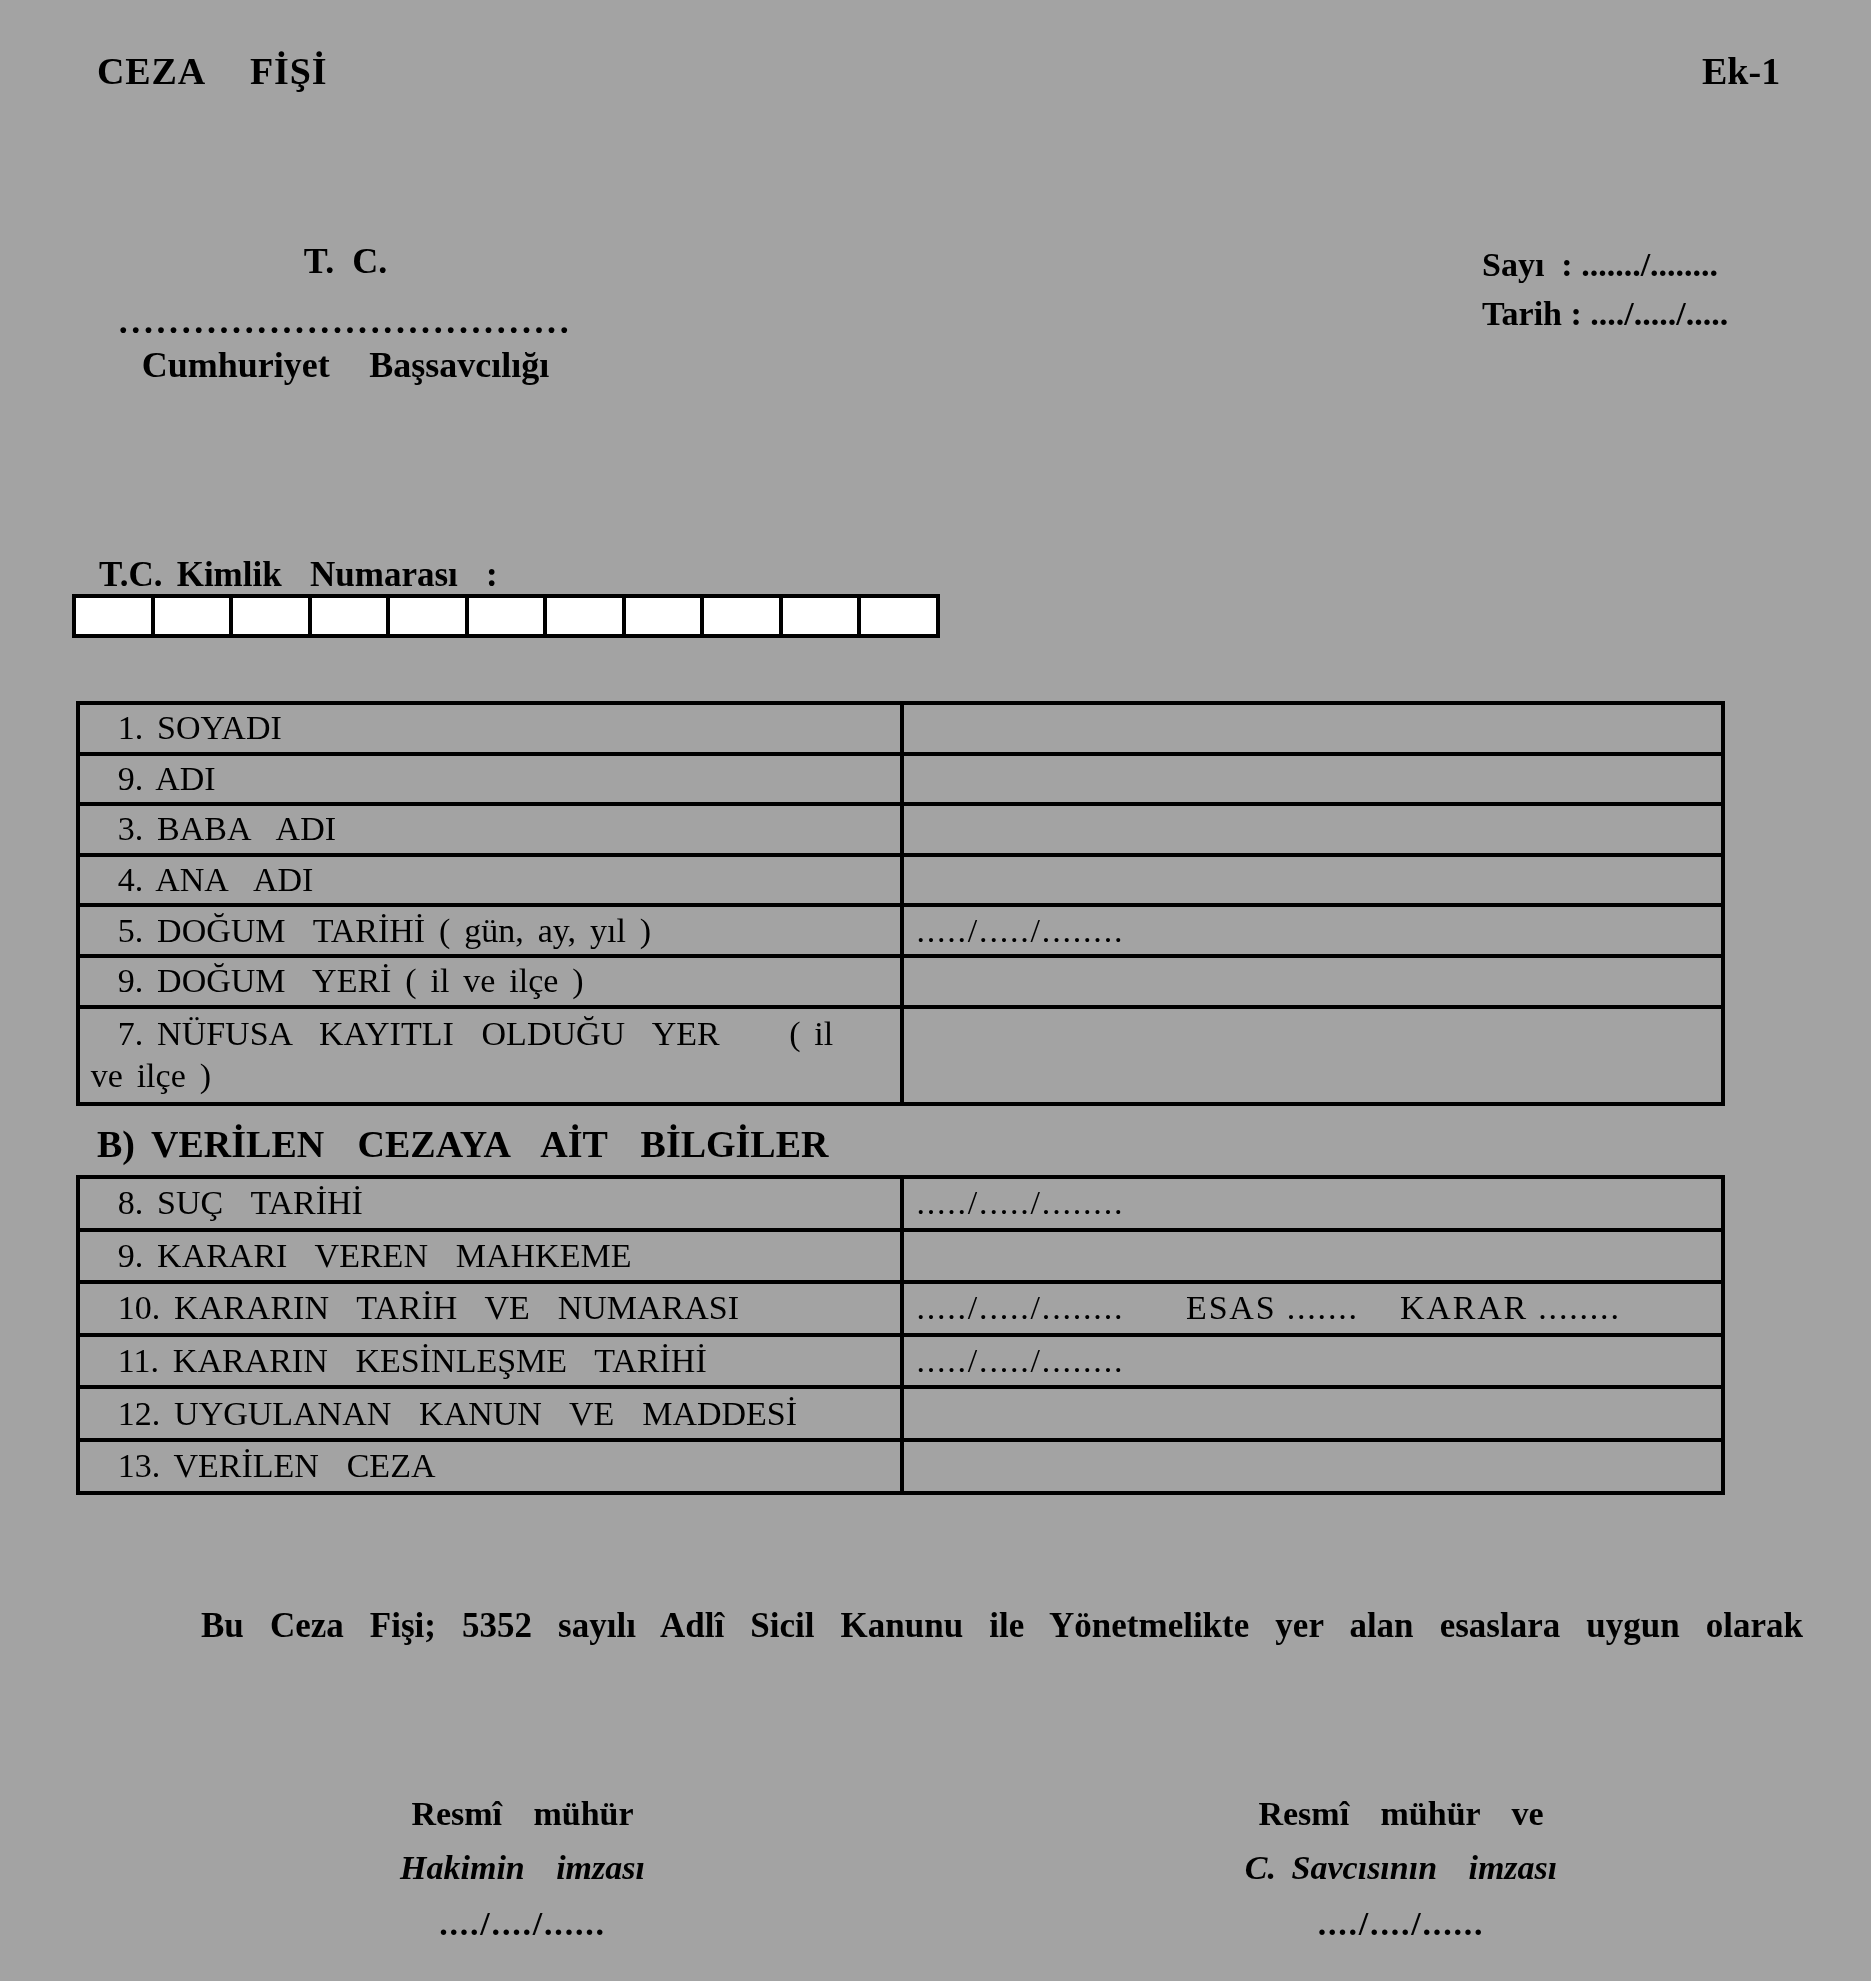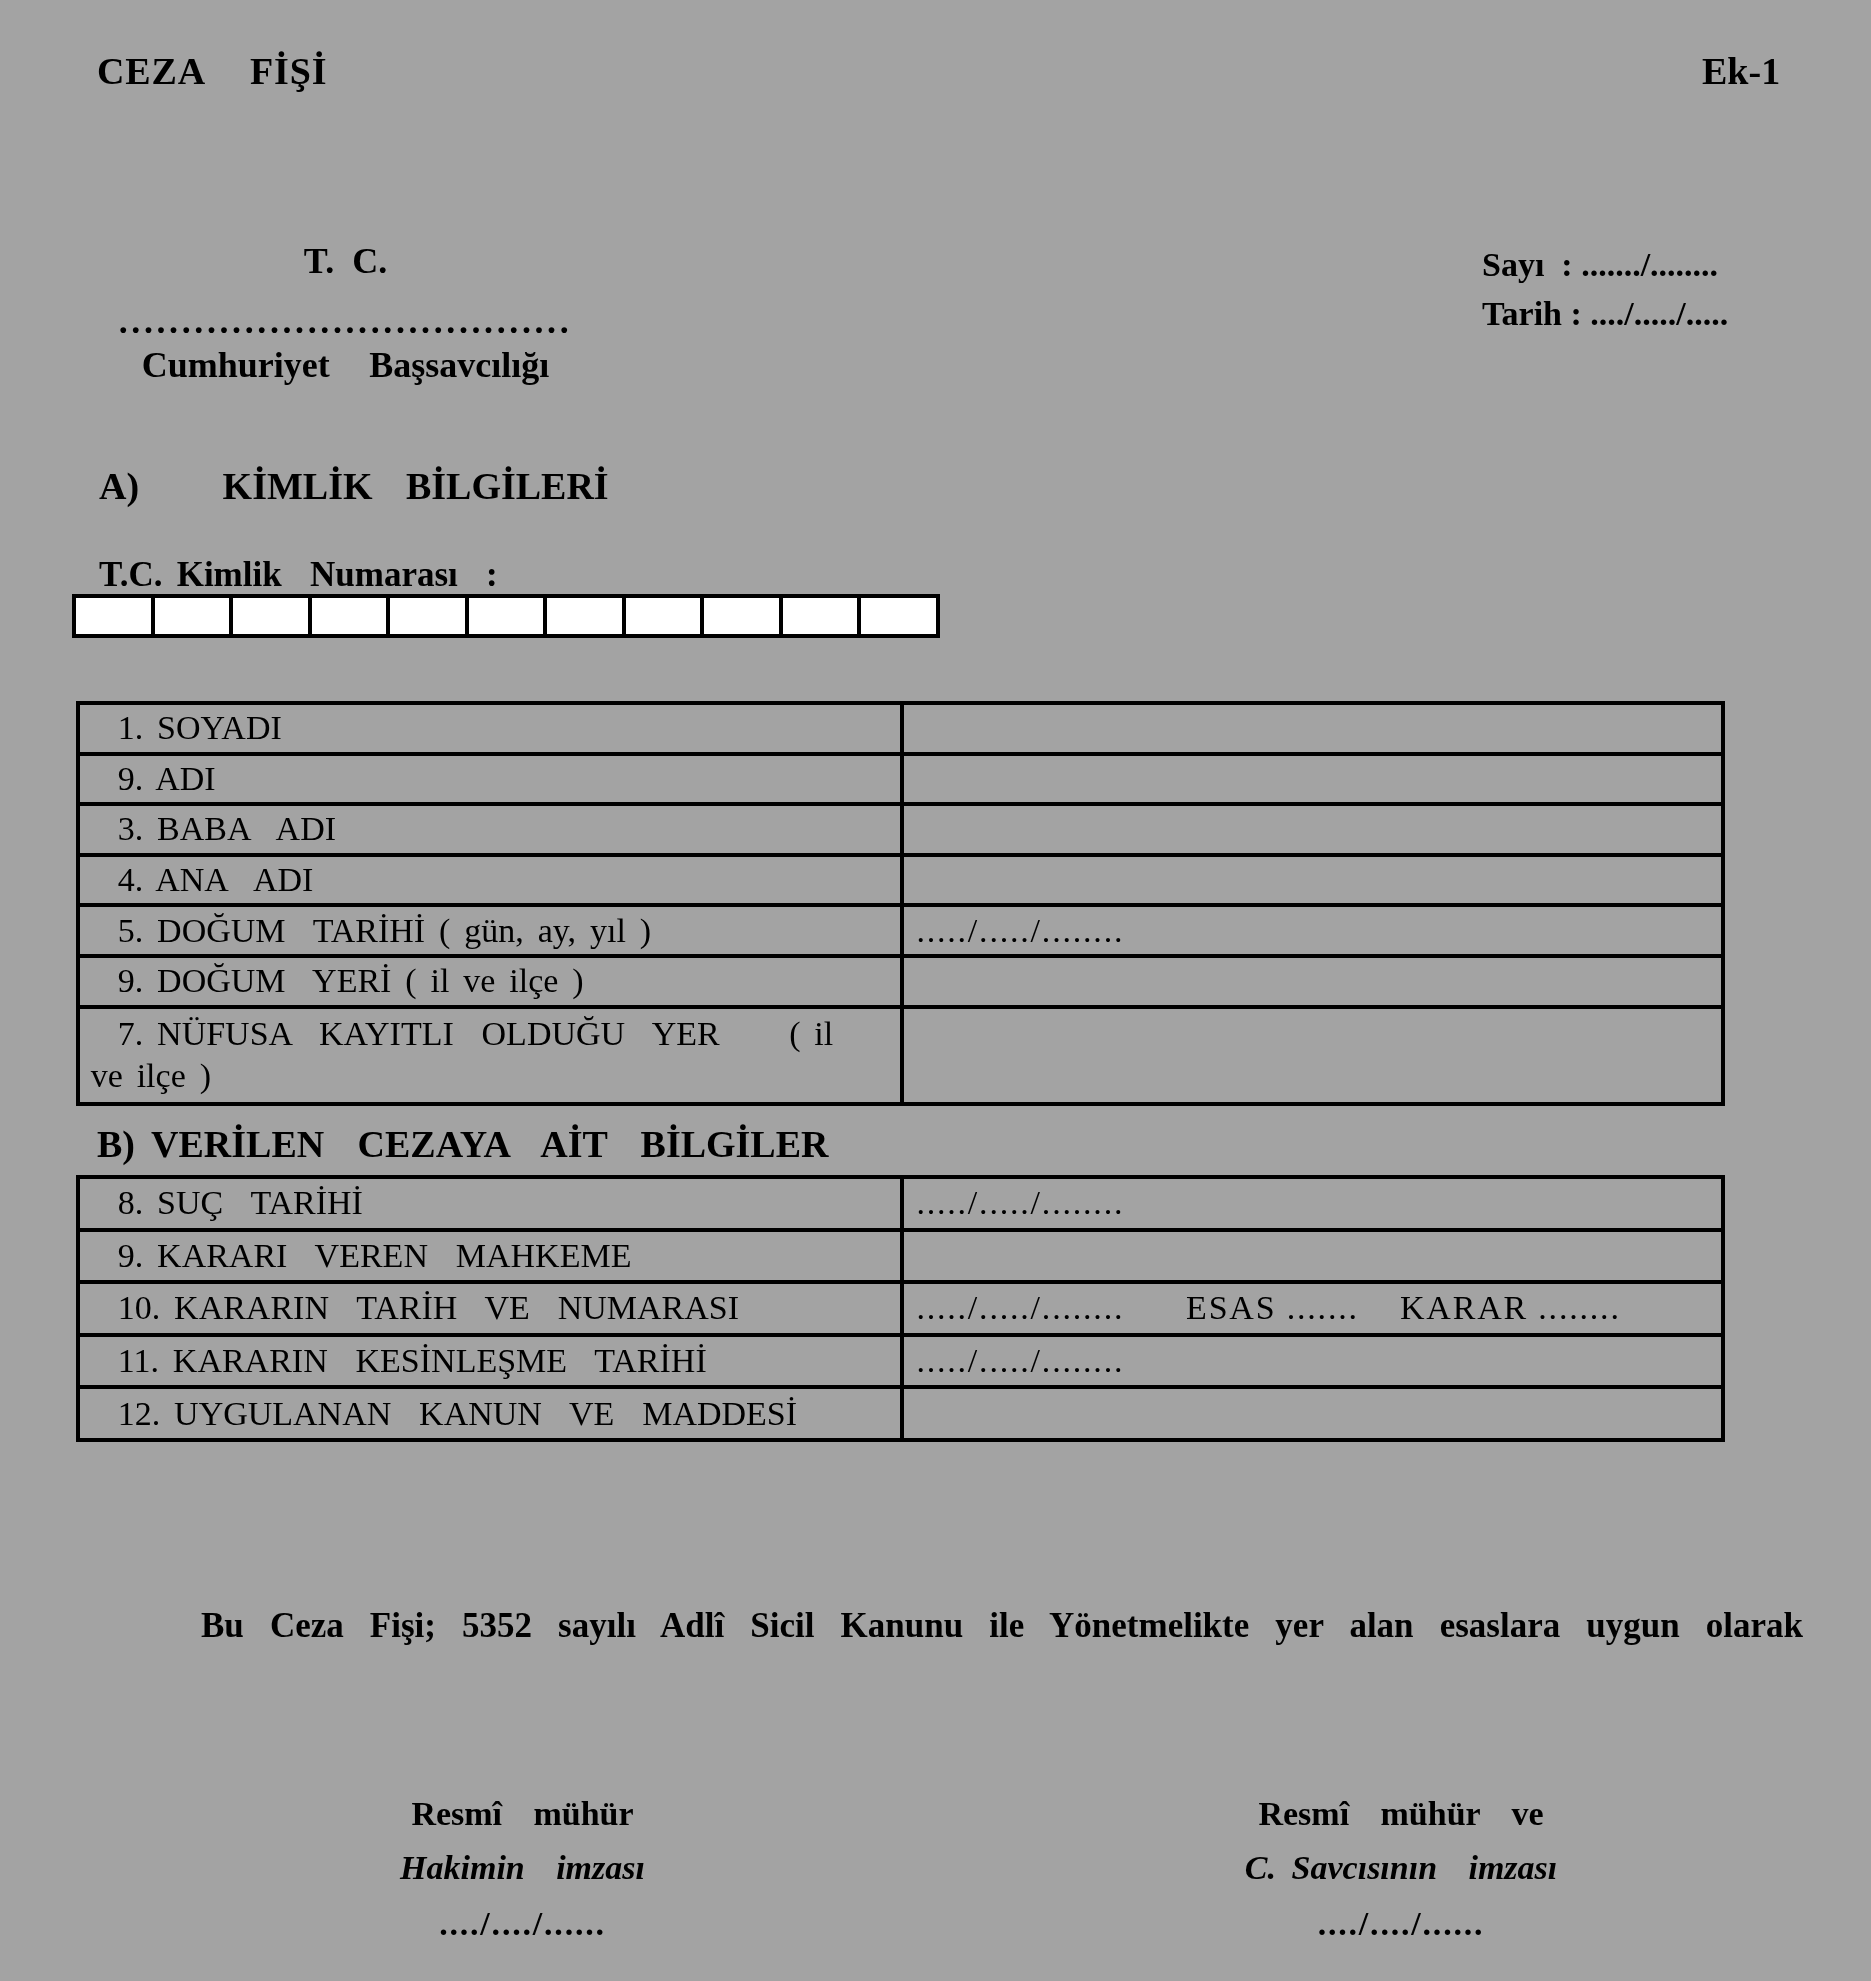--- a/index.html
+++ b/index.html
@@ -101,21 +101,20 @@
     <div class="pre">Sayı  : ......./........</div>
     <div class="pre">Tarih : ..../...../.....</div>
   </div>
 
   <div class="abs letterhead">
     <div class="lh-tc pre">T. C.</div>
     <div class="lh-dots">....................................</div>
     <div class="lh-office pre">Cumhuriyet  Başsavcılığı</div>
   </div>
 
-  <div class="abs heading-a pre">A)     KİMLİK  BİLGİLERİ</div>
 
   <div class="abs tcid-label pre">T.C. Kimlik  Numarası  :</div>
   <div class="abs idboxes" id="idboxes">
       <div class="idbox"></div>
       <div class="idbox"></div>
       <div class="idbox"></div>
       <div class="idbox"></div>
       <div class="idbox"></div>
       <div class="idbox"></div>
       <div class="idbox"></div>
@@ -174,20 +173,24 @@
         <tr>
           <td class="label-cell">10. KARARIN  TARİH  VE  NUMARASI</td>
           <td class="value-cell">...../...../........      ESAS .......    KARAR ........</td>
         </tr>
         <tr>
           <td class="label-cell">11. KARARIN  KESİNLEŞME  TARİHİ</td>
           <td class="value-cell">...../...../........</td>
         </tr>
         <tr>
           <td class="label-cell">12. UYGULANAN  KANUN  VE  MADDESİ</td>
+          <td class="value-cell"></td>
+        </tr>
+        <tr>
+          <td class="label-cell">13. VERİLEN  CEZA</td>
           <td class="value-cell"></td>
         </tr>
       </tbody>
   </table>
 
   <div class="abs statement">
     <span class="l1">Bu Ceza Fişi; 5352 sayılı Adlî Sicil Kanunu ile Yönetmelikte yer alan esaslara uygun olarak</span>
   </div>
 
   <div class="abs sig sig-left">

